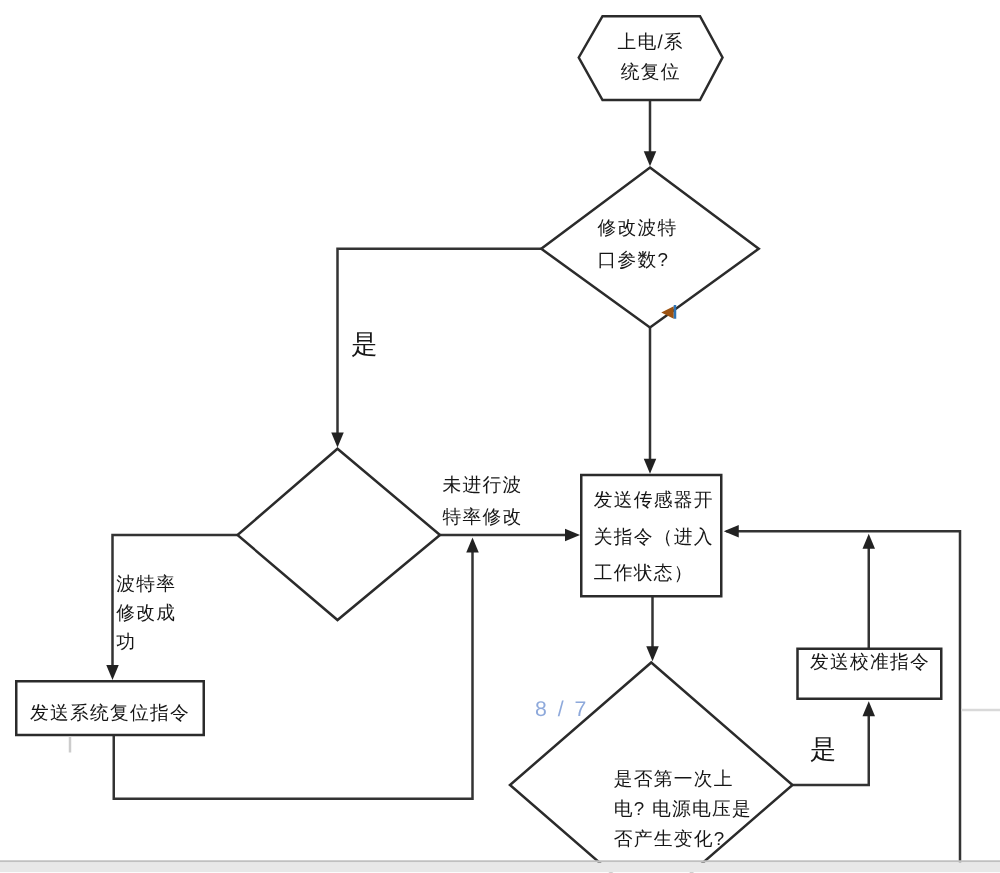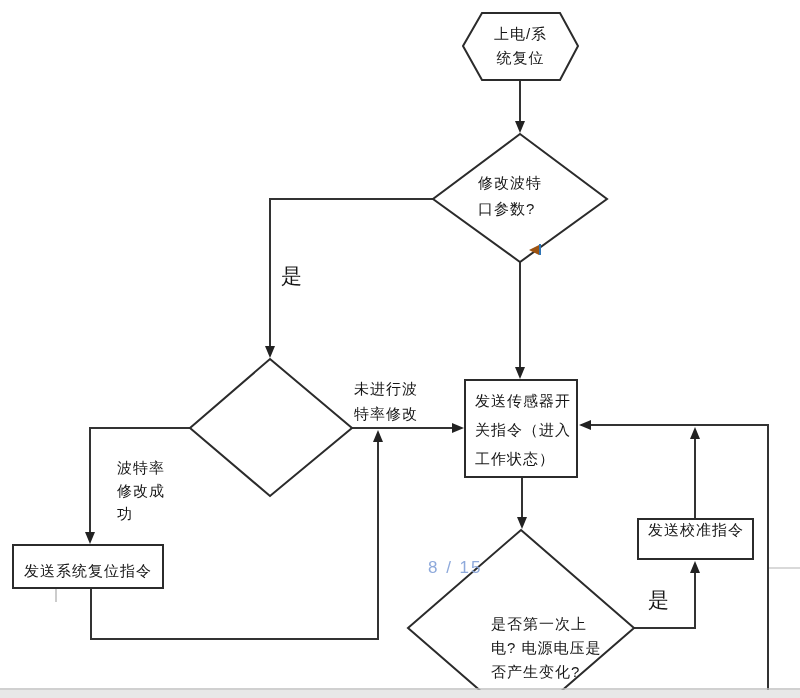--- a/index.html
+++ b/index.html
@@ -72,33 +72,33 @@
 
   <div class="t" style="left:478px;top:170px;line-height:26px;">修改波特
 口参数?</div>
 
   <div class="t big" style="left:281px;top:265px;">是</div>
 
 
   <div class="t" style="left:354px;top:376px;">未进行波
 特率修改</div>
 
-  <div class="t" style="left:93px;top:456px;line-height:23px;margin-left:24px;">波特率
+  <div class="t" style="left:93px;top:456px;line-height:23px;">波特率
 修改成
 功</div>
 
   <div class="t" style="left:475px;top:386px;line-height:29px;">发送传感器开
 关指令（进入
 工作状态）</div>
 
   <div class="t" style="left:24px;top:558px;">发送系统复位指令</div>
 
   <div class="t" style="left:468px;top:612px;line-height:24px;margin-left:23px;">是否第一次上
 电? 电源电压是
 否产生变化?</div>
 
-  <div class="t pagenum" style="left:428px;top:558px;">8 / 15</div>
+  <div class="t pagenum" style="left:428px;top:558px;">8 / 7</div>
 
   <div class="t" style="left:648px;top:517px;">发送校准指令</div>
 
   <div class="t big" style="left:648px;top:589px;">是</div>
 
 </div>
 
 </body></html>

